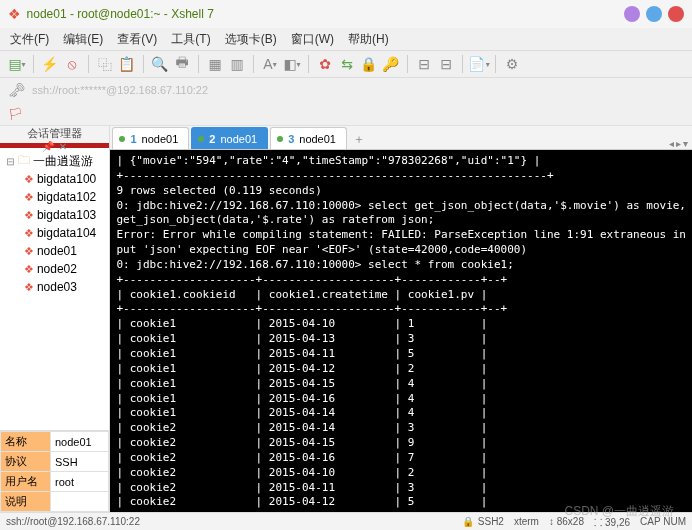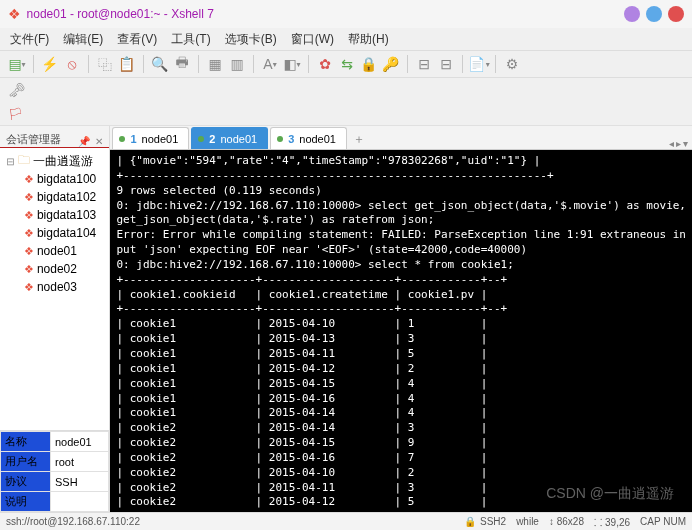--- a/index.html
+++ b/index.html
@@ -1,58 +1,58 @@
 <!DOCTYPE html>
 <html><head>
 <meta charset="utf-8">
 <style>
 * { box-sizing: border-box; margin: 0; padding: 0; font-family: "Microsoft YaHei", Arial, sans-serif; }
 body { width: 692px; height: 530px; background: #f0f0f0; overflow: hidden; position: relative; font-size: 12px; }
 .titlebar { height: 28px; background: #f5f5f5; display: flex; align-items: center; padding: 0 8px; gap: 6px; }
 .titlebar .appicon { color: #e7523e; font-size: 14px; }
-.titlebar .title { flex: 1; color: #a21caf; font-size: 12px; }
+.titlebar .title { flex: 1; color: #4d7c0f; font-size: 12px; }
 .titlebar .winbtn { width: 16px; height: 16px; border-radius: 50%; }
 .bmin { background: #b083e2; } .bmax { background: #5da9e8; } .bclose { background: #e04f4f; }
 .menubar { height: 22px; display: flex; align-items: center; padding: 0 10px; gap: 14px; color: #333; font-size: 12px; }
 .toolbar { height: 28px; display: flex; align-items: center; padding: 0 8px; gap: 4px; border-top: 1px solid #ddd; border-bottom: 1px solid #ddd; }
 .tb-icon { width: 18px; height: 18px; display: flex; align-items: center; justify-content: center; font-size: 14px; }
 .tb-sep { width: 1px; height: 18px; background: #ccc; margin: 0 3px; }
 .green { color: #5ba84f; } .red { color: #d9534f; } .blue { color: #3a8fd8; } .gray { color: #888; } .yellow { color: #d8a53a; }
 .address { height: 24px; display: flex; align-items: center; padding: 0 8px; gap: 6px; color: #bbb; font-size: 11px; }
 .hintbar { height: 24px; display: flex; align-items: center; padding: 0 8px; gap: 6px; color: #bbb; font-size: 11px; border-bottom: 1px solid #e0e0e0; }
 .flag { color: #d9534f; font-size: 12px; }
 .main { display: flex; height: 386px; }
 .sidebar { width: 132px; background: #fff; border-right: 1px solid #ddd; display: flex; flex-direction: column; }
-.side-hdr { height: 22px; background: #f3f3f3; border-bottom: 1px solid #b91c1c; display: flex; align-items: flex-end; padding: 0 6px; font-size: 11px; color: #444; justify-content: space-between; }
+.side-hdr { height: 22px; background: #f3f3f3; border-bottom: 5px solid #b91c1c; display: flex; align-items: center; padding: 0 6px; font-size: 11px; color: #444; justify-content: space-between; flex-direction: column; }
 .side-ctrl { display:flex; gap:4px; font-size:10px; color:#888;}
 .tree { flex: 1; overflow: auto; padding: 4px 2px; font-size: 12px; }
 .tree-row { display: flex; align-items: center; height: 18px; gap: 3px; padding-left: 4px; cursor: pointer; }
 .tree-row.child { padding-left: 22px; }
 .folder { color: #deb36a; font-size: 12px; }
 .host { color: #e7523e; font-size: 11px; }
 .box { color: #888; font-size: 10px; width: 9px; text-align:center; }
 .props { border-top: 1px solid #ddd; }
 .props table { width: 100%; border-collapse: collapse; font-size: 11px; }
 .props td { border: 1px solid #e0e0e0; padding: 2px 4px; height: 18px; }
-.props td:first-child { width: 50px; background: #1d4ed8; }
+.props td:first-child { width: 50px; background: #fdba74; }
 .content { flex: 1; display: flex; flex-direction: column; background: #fff; }
 .tabs { height: 24px; display: flex; align-items: flex-end; border-bottom: 1px solid #ccc; background: #f3f3f3; padding-left: 2px; gap: 0; }
 .tab { height: 22px; padding: 0 10px 0 6px; display: flex; align-items: center; gap: 5px; font-size: 11px; border: 1px solid #ccc; border-bottom: none; background: #fff; border-radius: 3px 3px 0 0; margin-right: 2px; cursor: pointer; }
 .tab.active { background: #3a8fd8; color: #fff; border-color: #3a8fd8; }
 .tab .dot { width: 6px; height: 6px; border-radius: 50%; background: #5ba84f; }
 .tab .num { font-weight: bold; }
 .tab.active .num { color: #fff; }
 .tab:not(.active) .num { color: #3a8fd8; }
 .tab-add { width: 20px; height: 20px; display:flex; align-items:center; justify-content:center; color:#888; cursor:pointer; }
 .tab-nav { margin-left: auto; display:flex; gap:2px; padding-right:4px; color:#888; font-size:10px;}
 .term { flex: 1; background: #000; color: #fff; font-family: Consolas, monospace; font-size: 11px; padding: 4px 6px; line-height: 1.35; overflow: hidden; white-space: pre; }
 .statusbar { height: 18px; background: #f3f3f3; border-top: 1px solid #ddd; display: flex; align-items: center; font-size: 10px; color: #555; padding: 0 6px; gap: 10px; }
 .statusbar .seg { display: flex; align-items: center; gap: 3px; }
 .statusbar .right { margin-left: auto; display:flex; gap:10px; align-items:center;}
-.watermark { position: absolute; right: 18px; bottom: 27px; color: rgba(160,160,160,0.6); font-size: 14px; pointer-events: none; }
+.watermark { position: absolute; right: 18px; bottom: 10px; color: rgba(160,160,160,0.6); font-size: 12px; pointer-events: none; }
 </style>
 </head>
 <body>
 
 <div class="titlebar">
   <span class="appicon">❖</span>
   <span class="title">node01 - root@node01:~ - Xshell 7</span>
   <span class="winbtn bmin"></span>
   <span class="winbtn bmax"></span>
   <span class="winbtn bclose"></span>
@@ -94,20 +94,21 @@
   <span class="tb-icon gray">⊟</span>
   <span class="tb-icon gray">⊟</span>
   <span class="tb-sep"></span>
   <span class="tb-icon gray">📄<span style="font-size:8px;">▾</span></span>
   <span class="tb-sep"></span>
   <span class="tb-icon gray">⚙</span>
 </div>
 
 <div class="address">
   <span class="tb-icon gray">🗝</span>
+  <span>ssh://root:******@192.168.67.110:22</span>
 </div>
 
 <div class="hintbar">
   <span class="flag">🏳</span>
 </div>
 
 <div class="main">
   <div class="sidebar">
     <div class="side-hdr">
       <span>会话管理器</span>
@@ -152,26 +153,26 @@
         </div>
     </div>
     <div class="props">
       <table>
         <tbody>
             <tr>
               <td>名称</td>
               <td>node01</td>
             </tr>
         <tr>
+              <td>协议</td>
+              <td>SSH</td>
+            </tr>
+        <tr>
               <td>用户名</td>
               <td>root</td>
-            </tr>
-        <tr>
-              <td>协议</td>
-              <td>SSH</td>
             </tr>
         <tr>
               <td>说明</td>
               <td></td>
             </tr>
       </tbody>
         </table>
     </div>
   </div>
 
@@ -230,20 +231,20 @@
   </div>
 </div>
 
 <div class="statusbar">
   <span class="seg">ssh://root@192.168.67.110:22</span>
   <span class="right">
     <span class="seg">
         <span>🔒</span>
         <span>SSH2</span>
       </span>
-    <span class="seg">while</span>
+    <span class="seg">xterm</span>
     <span class="seg">↕ 86x28</span>
     <span class="seg">⸬ 39,26</span>
     <span class="seg">CAP  NUM</span>
   </span>
 </div>
 
 <div class="watermark">CSDN @一曲逍遥游</div>
 
 </body></html>

